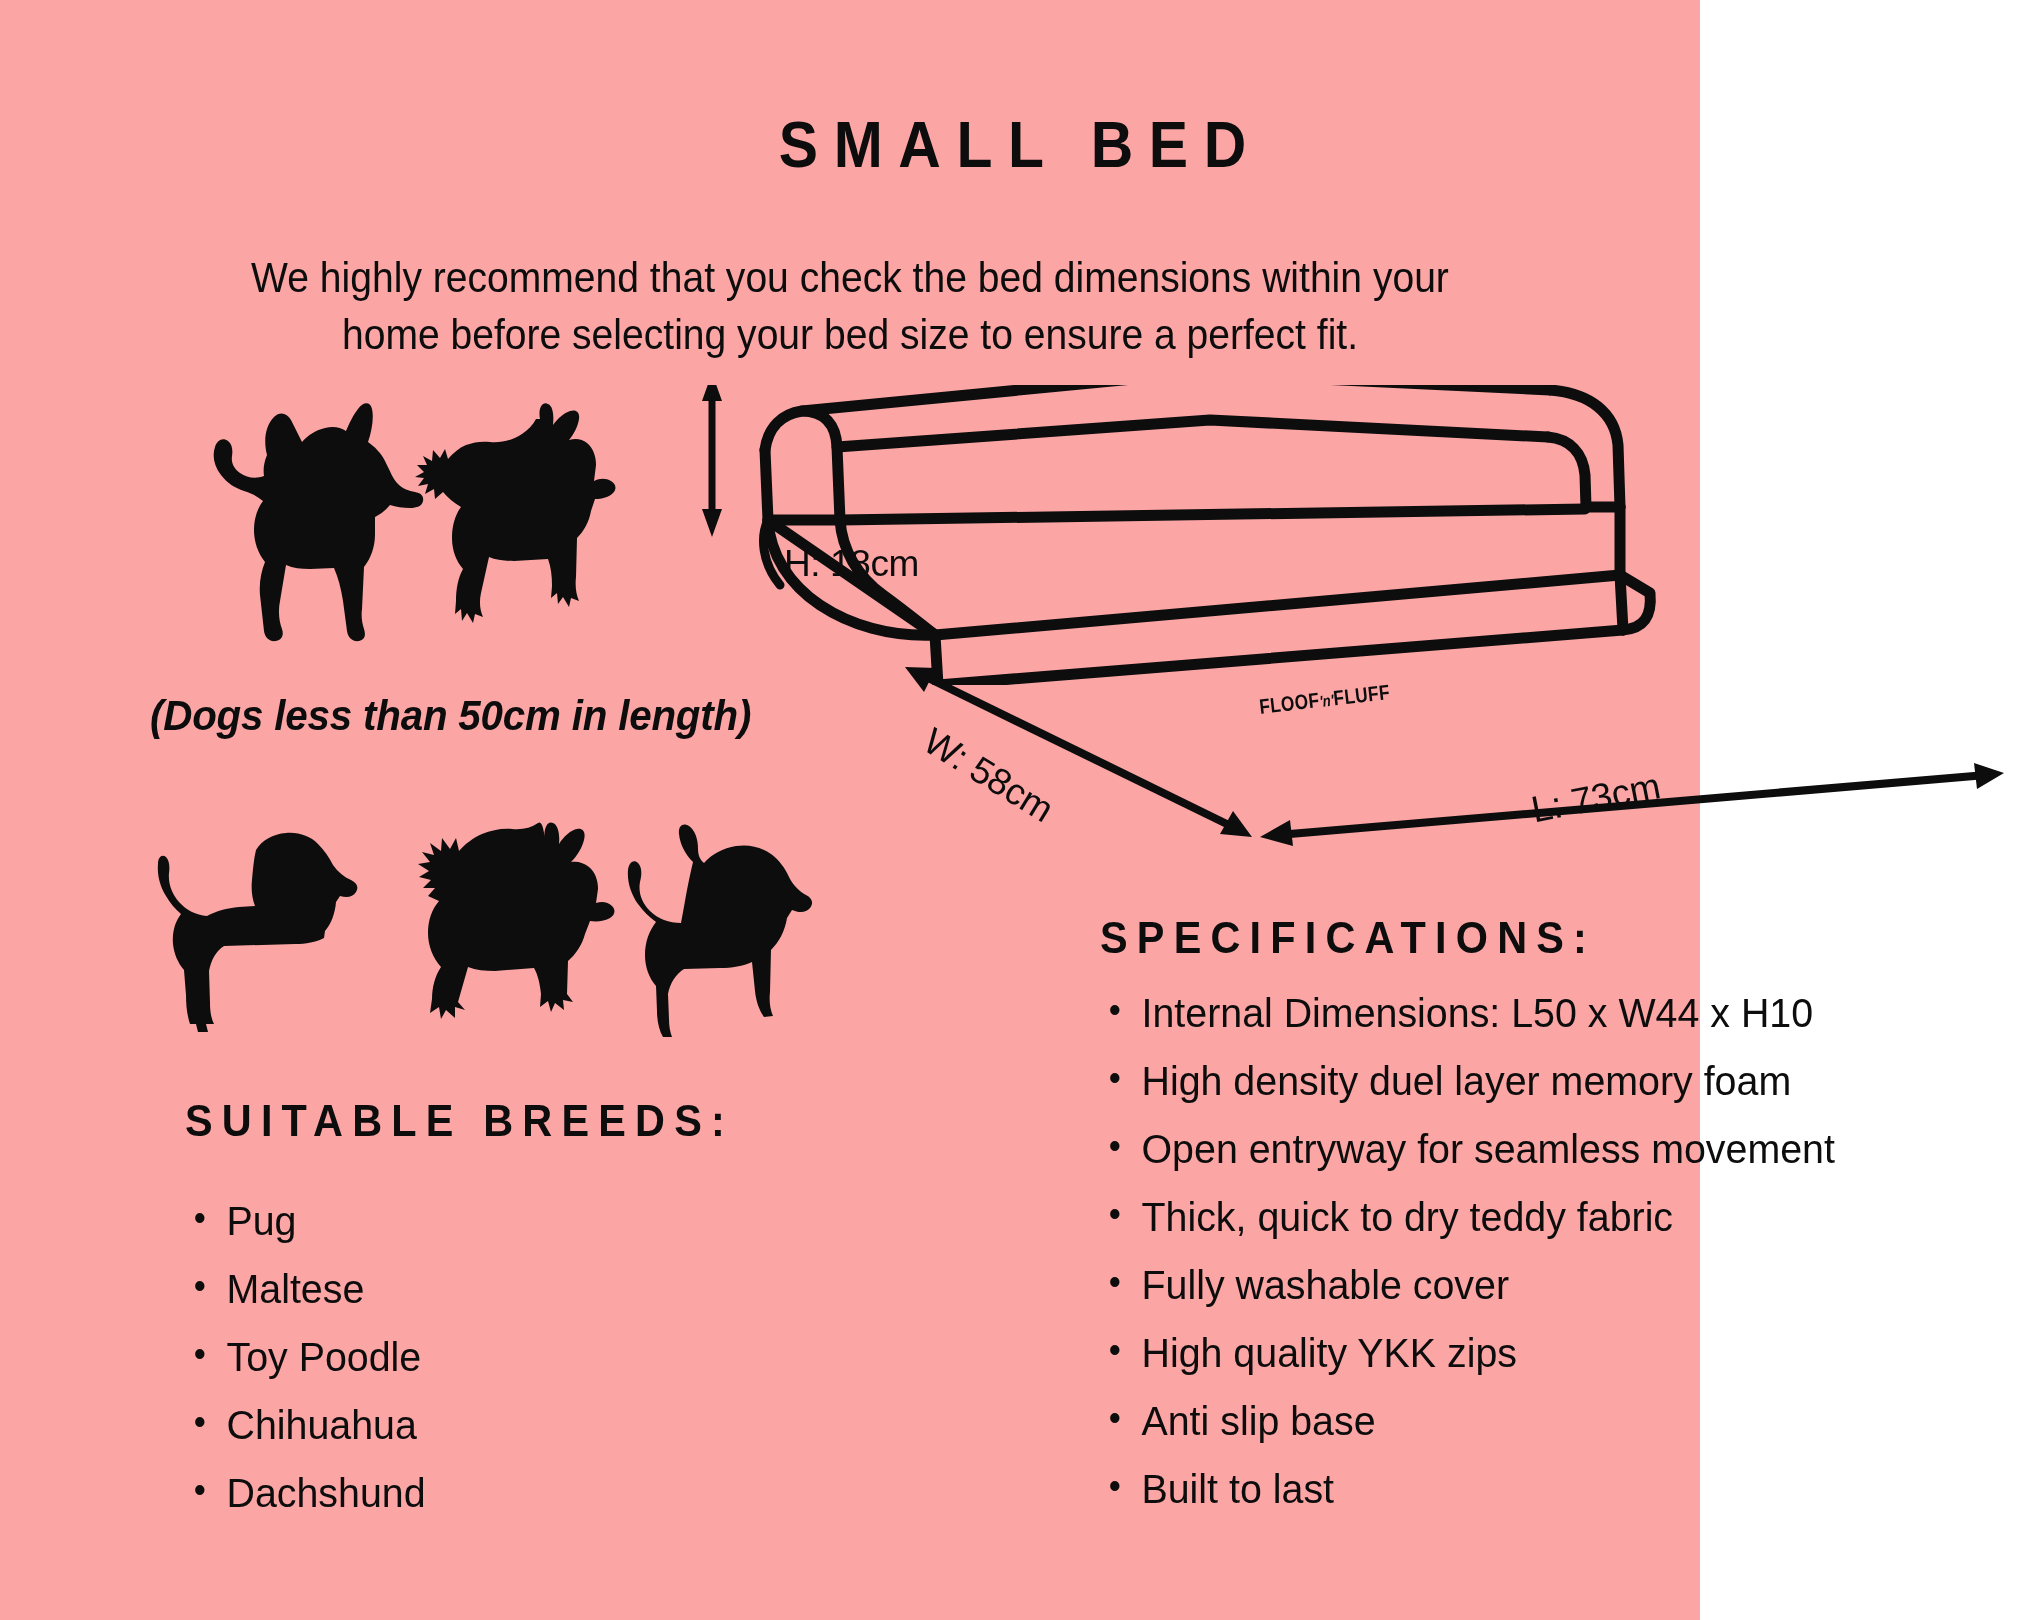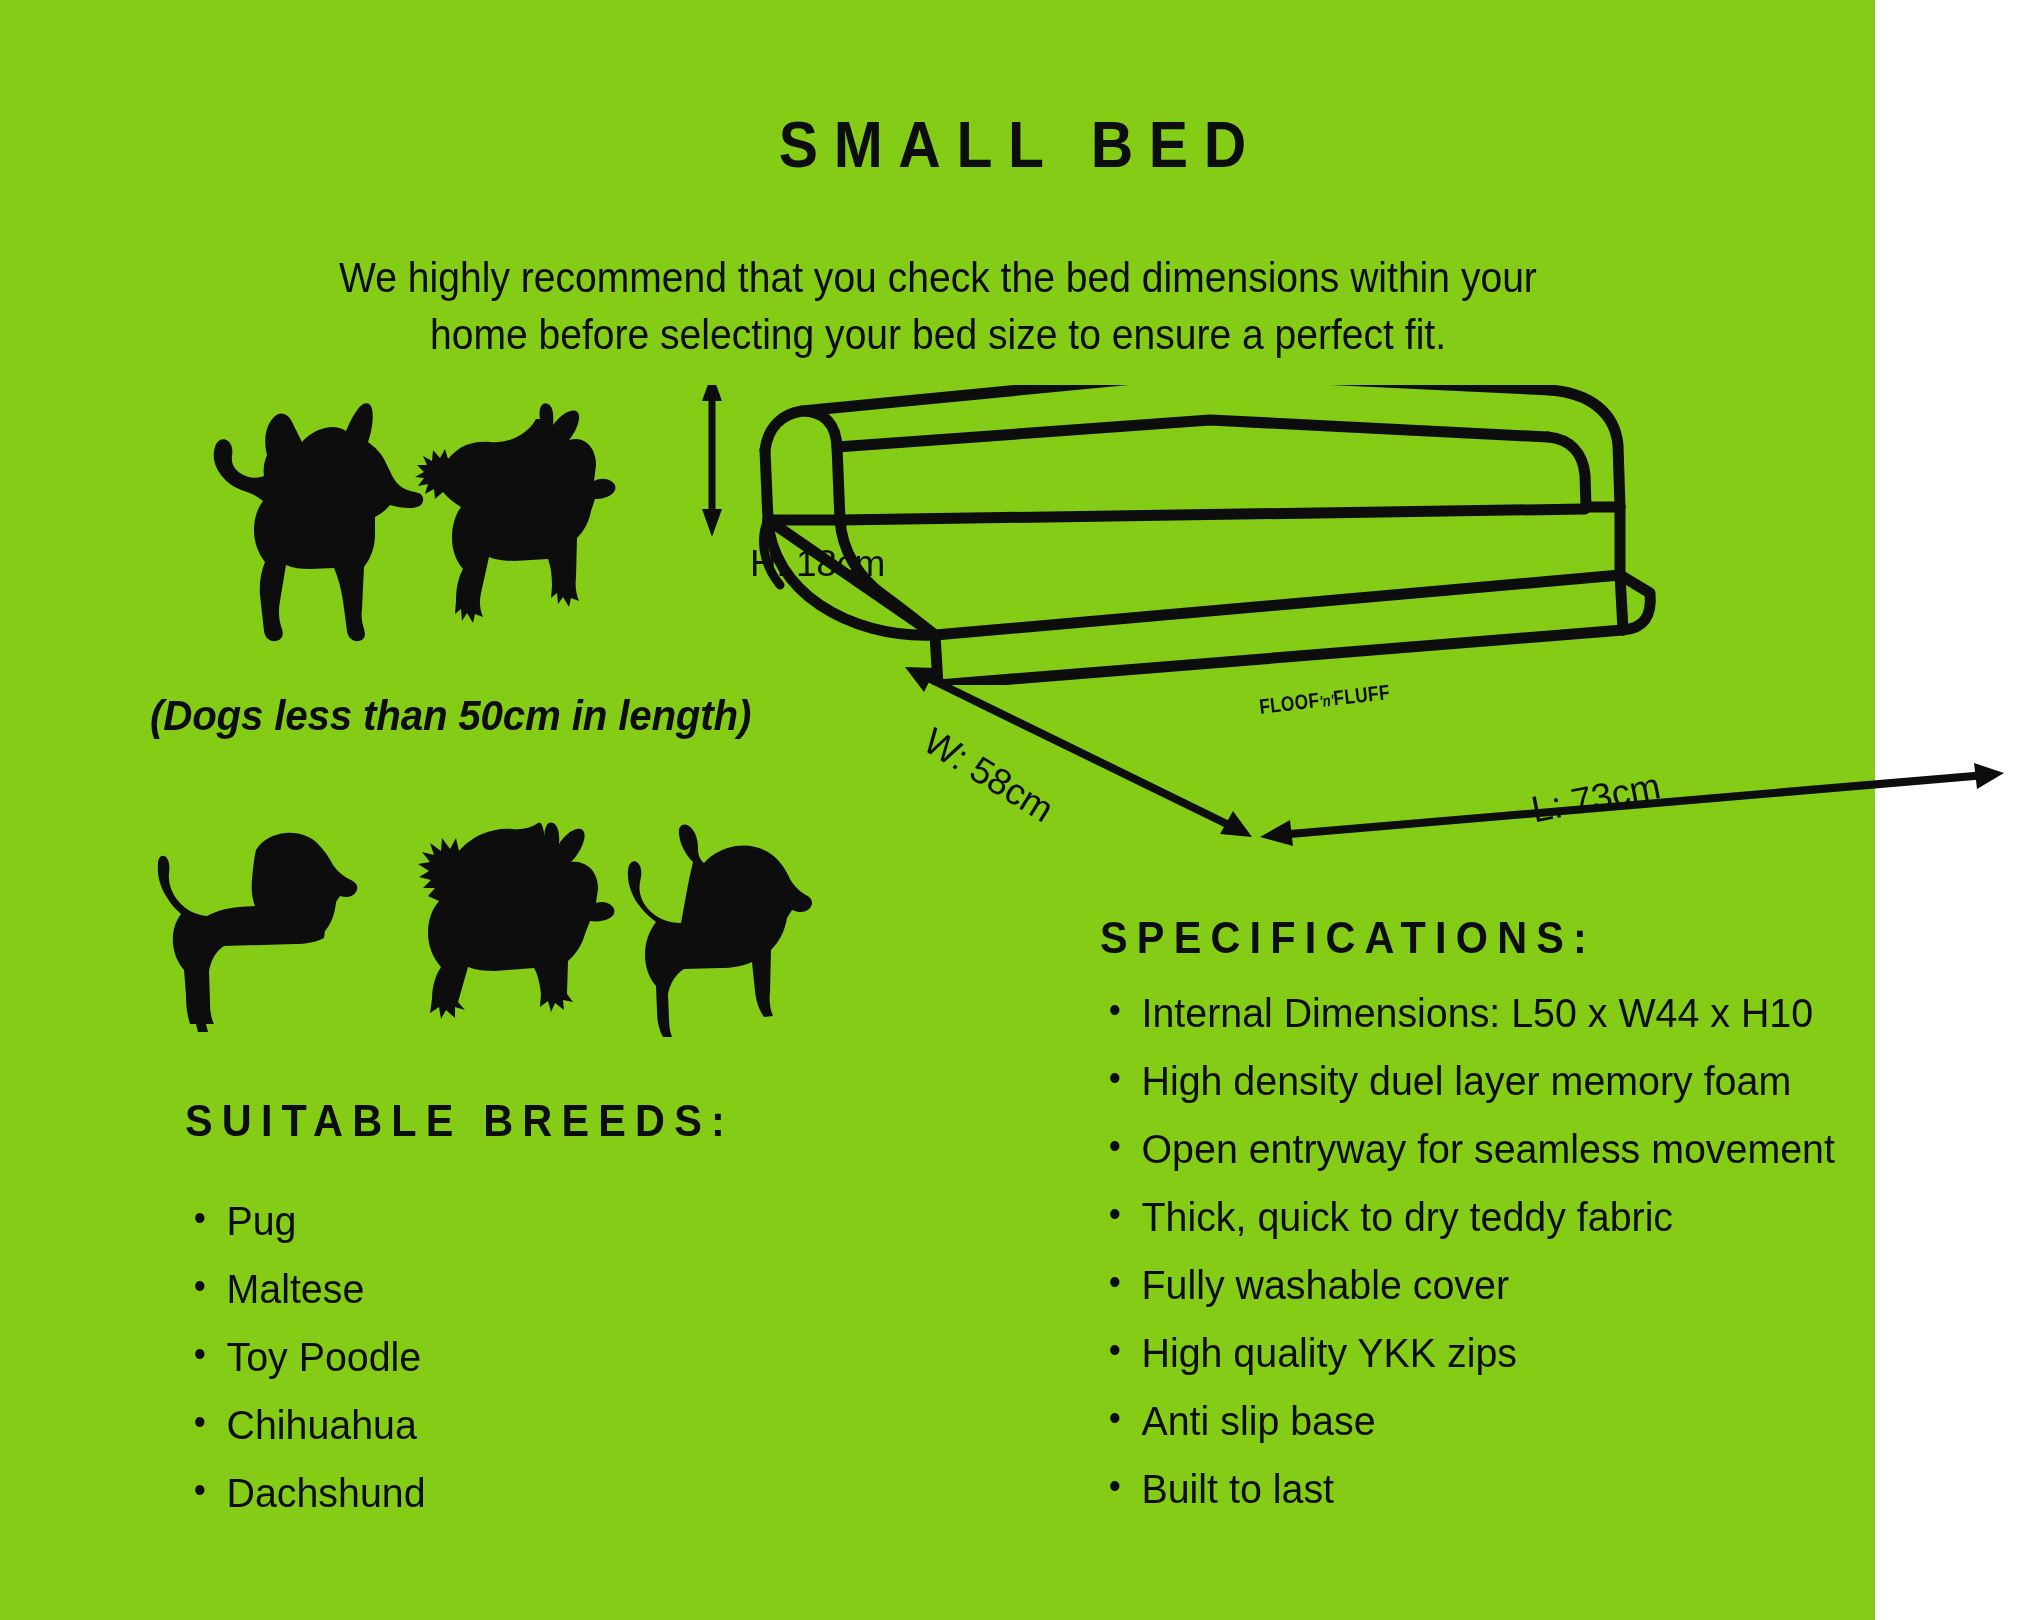--- a/index.html
+++ b/index.html
@@ -4,21 +4,21 @@
 <title>Small Bed Size Guide</title>
 <style>
   * { margin:0; padding:0; box-sizing:border-box; }
   html, body {
     width:2025px; height:1620px;
     background:#ffffff;
     font-family:"Liberation Sans", sans-serif;
     color:#0d0d0d;
     overflow:hidden;
   }
-  .page { position:relative; width:1875px; height:1620px; background:#84cc16; }
+  .page { position:relative; width:1700px; height:1620px; background:#fca5a5; }
 
   
   .title {
     position:absolute; top:108px; left:0; width:2025px;
     text-align:center;
     font-size:64px; font-weight:bold;
     letter-spacing:17px;
     text-indent:17px;
     font-family:"Liberation Sans", sans-serif;
     transform:scaleX(0.92); transform-origin:center top;
@@ -43,21 +43,21 @@
     font-size:42px; font-style:italic; font-weight:bold;
     letter-spacing:-0.2px;
     transform:scaleX(0.96); transform-origin:left top;
   }
 
   
   .bed-wrap { position:absolute; left:690px; top:385px; width:1330px; height:300px; }
   .bed-svg { display:block; }
 
   .dim-h {
-    position:absolute; left:750px; top:543px;
+    position:absolute; left:784px; top:543px;
     font-size:37px; font-weight:400; letter-spacing:-0.4px;
   }
   .dim-w {
     position:absolute; left:938px; top:720px;
     font-size:37px; font-weight:400; letter-spacing:-0.2px;
     transform:rotate(31.5deg); transform-origin:left top;
   }
   .dim-l {
     position:absolute; left:1528px; top:790px;
     font-size:37px; font-weight:400; letter-spacing:-0.2px;

